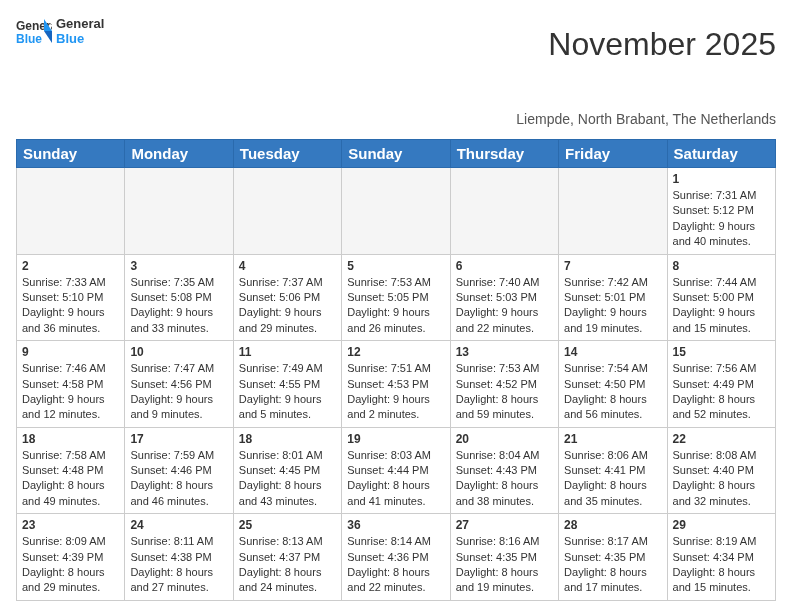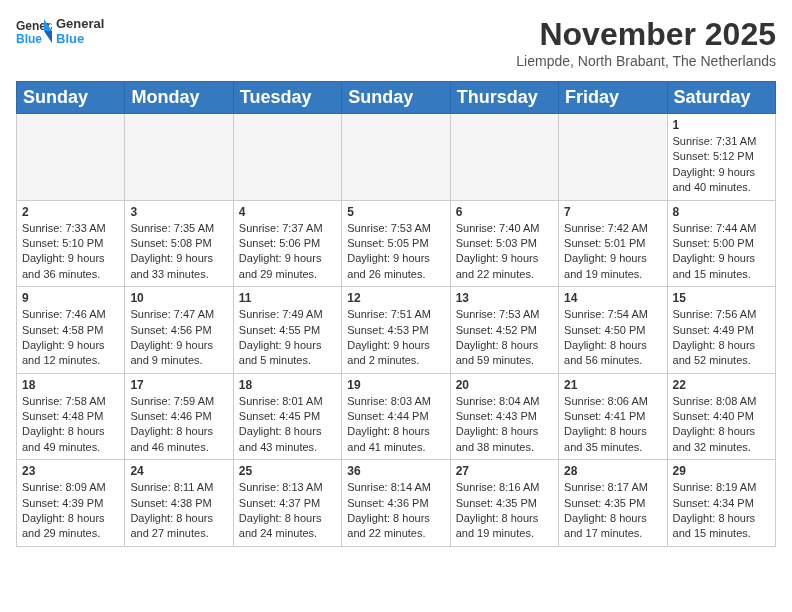--- a/index.html
+++ b/index.html
@@ -24,37 +24,39 @@
     .logo-icon {
       width: 36px;
       height: 28px;
     }
     .title-area {
       text-align: right;
     }
     .month-title {
       font-size: 32px;
       color: #333;
-      font-weight: bold;
+      font-weight: normal;
+      margin-top: 10px;
     }
     .subtitle {
       font-size: 14px;
       color: #555;
+      margin-top: 48px;
     }
     .calendar {
       width: 100%;
       border-collapse: collapse;
       border: 1px solid #ccc;
     }
     .calendar th {
       background: #3579C0;
       color: #fff;
       text-align: left;
       padding: 5px 6px;
-      font-size: 18px;
+      font-size: 15px;
       font-weight: bold;
       border: 1px solid #2a6aad;
     }
     .calendar td {
       vertical-align: top;
       border: 1px solid #ccc;
       padding: 4px 5px;
       width: calc(100% / 7);
       min-height: 80px;
       height: 80px;

